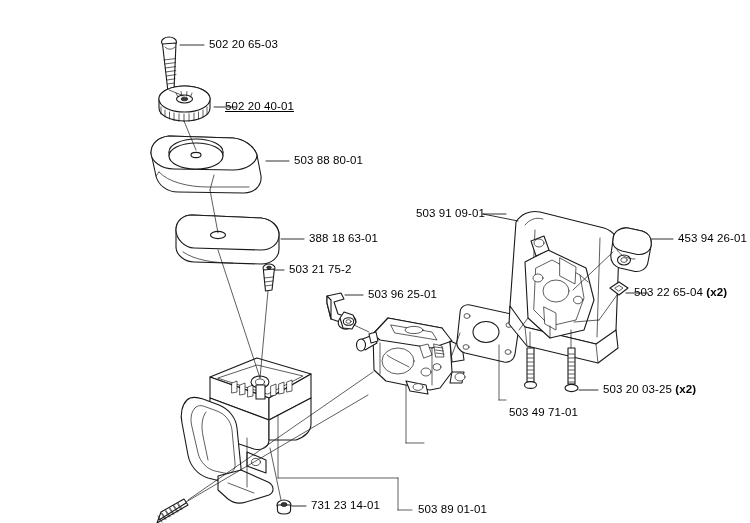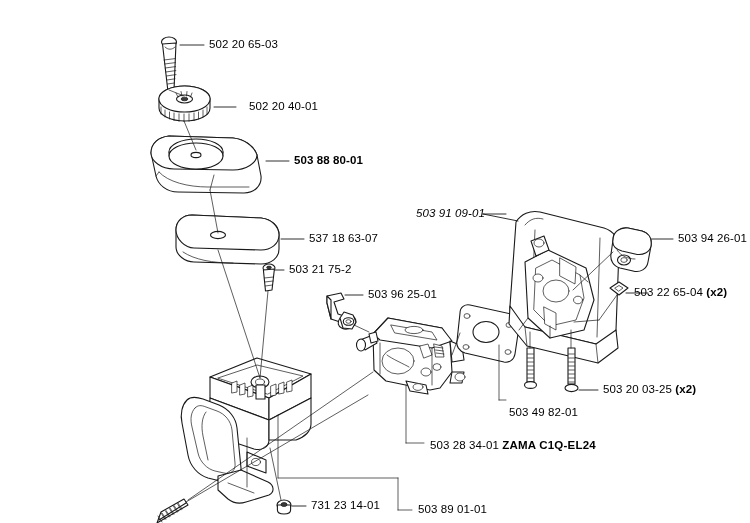--- a/index.html
+++ b/index.html
@@ -400,54 +400,51 @@
       <line class="leadt" x1="424" y1="355" x2="432" y2="333"></line>
 
       <line class="leadt" x1="491" y1="330" x2="500" y2="318"></line>
     </g>
   </svg>
 
   <div class="label" style="left:181px; top:39px;">
     <span>502 20 65-03</span>
   </div>
 
-  <div class="label" style="left:221px; top:101px;">
+  <div class="label" style="left:197px; top:101px;text-decoration:underline;">
     <span>502 20 40-01</span>
   </div>
 
-  <div class="label" style="left:266px; top:155px;font-weight:bold;">
+  <div class="label" style="left:266px; top:155px;">
     <span>503 88 80-01</span>
   </div>
 
   <div class="label" style="left:281px; top:233px;">
-    <span>537 18 63-07</span>
+    <span>388 18 63-01</span>
   </div>
 
   <div class="label" style="left:261px; top:264px;">
     <span>503 21 75-2</span>
   </div>
 
   <div class="label" style="left:340px; top:289px;">
     <span>503 96 25-01</span>
   </div>
 
-  <div class="label" style="left:402px; top:440px;">
-    <span>503 28 34-01</span><span>&nbsp;</span><span class="brand">ZAMA C1Q-EL24</span>
-  </div>
 
   <div class="label" style="left:481px; top:407px;">
-    <span>503 49 82-01</span>
-  </div>
-
-  <div class="label" style="left:388px; top:208px;font-style:italic;">
+    <span>503 49 71-01</span>
+  </div>
+
+  <div class="label" style="left:388px; top:208px;">
     <span>503 91 09-01</span>
   </div>
 
   <div class="label" style="left:650px; top:233px;">
-    <span>503 94 26-01</span>
+    <span>453 94 26-01</span>
   </div>
 
   <div class="label" style="left:606px; top:287px;">
     <span>503 22 65-04</span><span>&nbsp;</span><span class="qty">(x2)</span>
   </div>
 
   <div class="label" style="left:575px; top:384px;">
     <span>503 20 03-25</span><span>&nbsp;</span><span class="qty">(x2)</span>
   </div>
 

